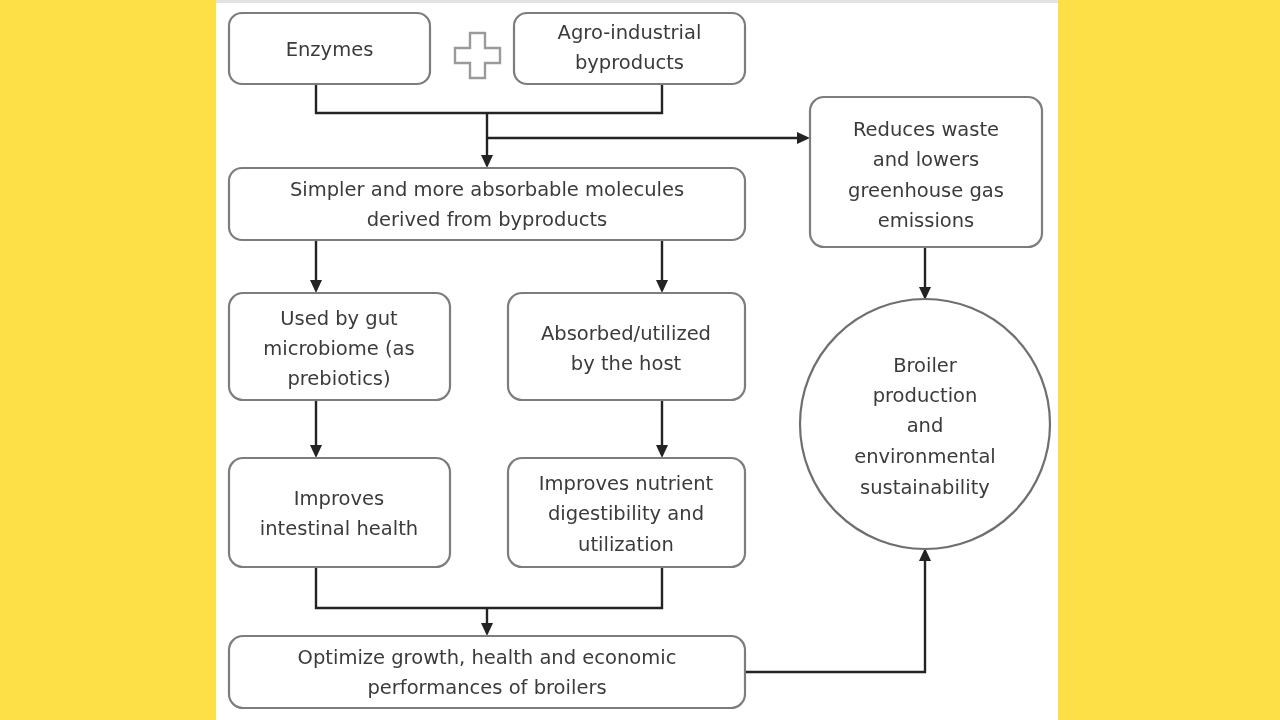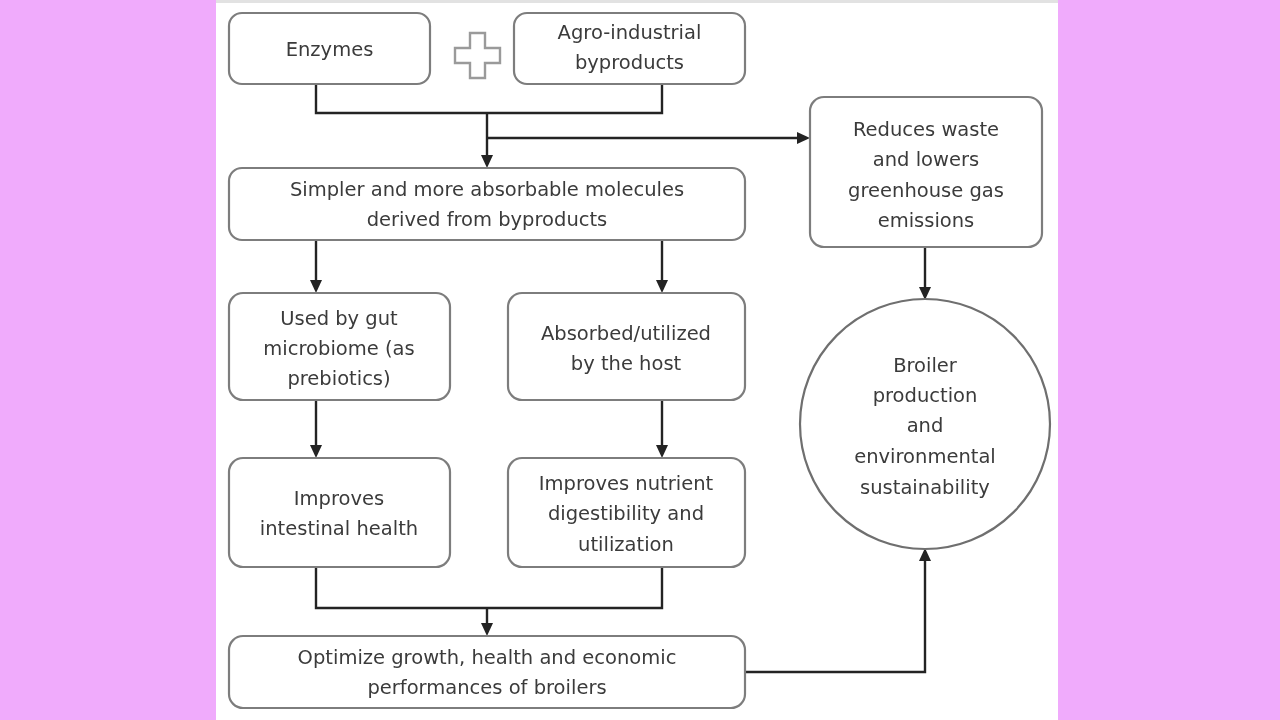--- a/index.html
+++ b/index.html
@@ -11,21 +11,21 @@
   body {
     width: 1280px;
     height: 720px;
     overflow: hidden;
     font-family: "DejaVu Sans", "Liberation Sans", sans-serif;
   }
   #stage {
     position: relative;
     width: 1280px;
     height: 720px;
-    background: #f0abfc;
+    background: #fde047;
   }
   #canvas-panel {
     position: absolute;
     left: 216px;
     top: 0px;
     width: 842px;
     height: 720px;
     background: #ffffff;
     border-top: 3px solid #e2e2e2;
     box-sizing: border-box;

